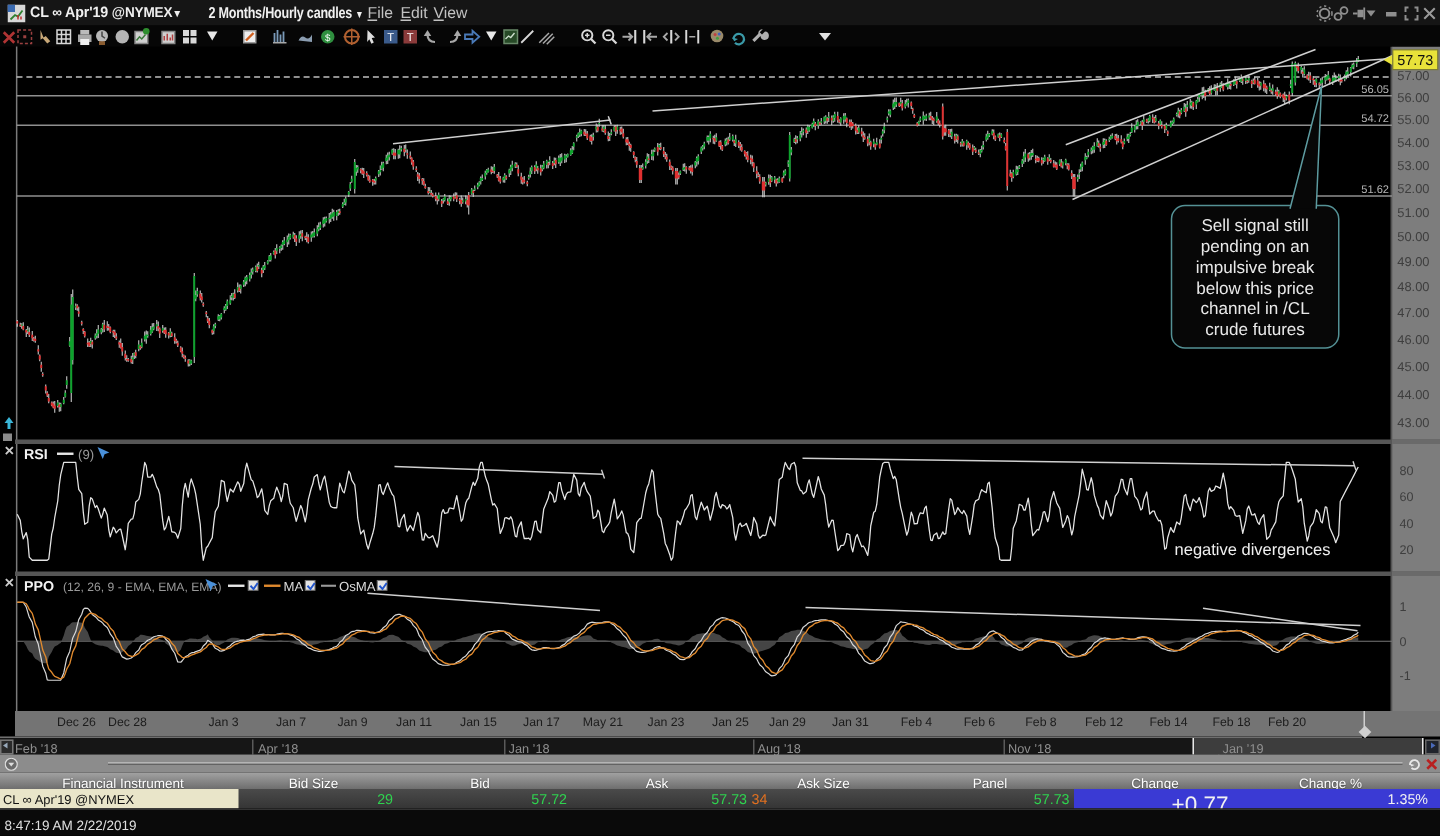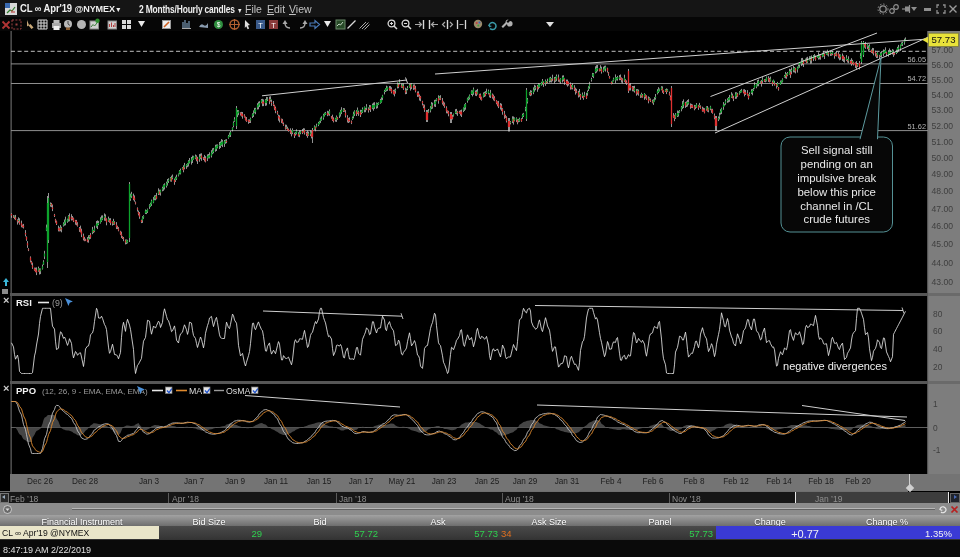--- a/index.html
+++ b/index.html
@@ -269,21 +269,21 @@
 <line x1="214" y1="359.5" x2="224" y2="359.5" stroke="#9a9a9a" stroke-width="1.4"></line>
 <text x="226" y="363" font-size="8.8" fill="#dcdcdc" font-family="Liberation Sans, sans-serif">OsMA</text>
 <rect x="251.5" y="356" width="6.5" height="6.5" fill="#e4e4e4" stroke="#777" stroke-width="0.7"></rect>
       <path d="M253 359.5 l2 2.2 2.8-4" stroke="#2255cc" stroke-width="1.3" fill="none"></path>
 <text x="3" y="361" font-size="11" font-weight="bold" fill="#cccccc" font-family="Liberation Sans, sans-serif">×</text>
 <path d="M3 251 l3-4 3 4h-2v4h-2v-4z" fill="#3ab6d8"></path>
 <rect x="2" y="258" width="6" height="5" fill="#8a8a8a"></rect>
 </svg>
 
 <div class="abs" style="left:10px;top:474px;width:950px;height:16.5px;background:#747474;font-size:8.2px;color:#1c1c1c">
-<span style="position:absolute;left:30px;top:3px;transform:translateX(-50%)">Dec 26</span>
+<span style="position:absolute;left:41px;top:3px;transform:translateX(-50%)">Dec 26</span>
       <span style="position:absolute;left:75px;top:3px;transform:translateX(-50%)">Dec 28</span>
       <span style="position:absolute;left:139px;top:3px;transform:translateX(-50%)">Jan 3</span>
       <span style="position:absolute;left:184px;top:3px;transform:translateX(-50%)">Jan 7</span>
       <span style="position:absolute;left:225px;top:3px;transform:translateX(-50%)">Jan 9</span>
       <span style="position:absolute;left:266px;top:3px;transform:translateX(-50%)">Jan 11</span>
       <span style="position:absolute;left:309px;top:3px;transform:translateX(-50%)">Jan 15</span>
       <span style="position:absolute;left:351px;top:3px;transform:translateX(-50%)">Jan 17</span>
       <span style="position:absolute;left:392px;top:3px;transform:translateX(-50%)">May 21</span>
       <span style="position:absolute;left:434px;top:3px;transform:translateX(-50%)">Jan 23</span>
       <span style="position:absolute;left:477px;top:3px;transform:translateX(-50%)">Jan 25</span>
@@ -350,21 +350,21 @@
 
 <div class="abs" style="left:0;top:526px;width:960px;height:13px;background:linear-gradient(#4a4a4a,#353535)">
  <div class="abs" style="left:0;top:0;width:159px;height:13px;background:#e9e5c9"></div>
  <span class="abs" style="left:2px;top:2px;font-size:8.6px;color:#111">CL ∞ Apr'19 @NYMEX</span>
  <span class="abs" style="left:262px;top:1.5px;font-size:9.5px;color:#2fd24f;transform:translateX(-100%)">29</span>
  <span class="abs" style="left:378px;top:1.5px;font-size:9.5px;color:#2fd24f;transform:translateX(-100%)">57.72</span>
  <span class="abs" style="left:498px;top:1.5px;font-size:9.5px;color:#2fd24f;transform:translateX(-100%)">57.73</span>
  <span class="abs" style="left:501px;top:1.5px;font-size:9.5px;color:#e07020">34</span>
  <div class="abs" style="left:716px;top:0;width:244px;height:13px;background:#3a3ad4"></div>
  <span class="abs" style="left:713px;top:1.5px;font-size:9.5px;color:#2fd24f;transform:translateX(-100%)">57.73</span>
- <span class="abs" style="left:819px;top:1.5px;font-size:11px;color:#f2f2f2;transform:translateX(-100%)">+0.77</span>
+ <span class="abs" style="left:819px;top:1.5px;font-size:15px;color:#f2f2f2;transform:translateX(-100%)">+0.77</span>
  <span class="abs" style="left:952px;top:1.5px;font-size:9.5px;color:#f2f2f2;transform:translateX(-100%)">1.35%</span>
 </div>
 
 <div class="abs" style="left:0;top:539px;width:960px;height:18px;background:#0a0a0a;border-top:1px solid #333;box-sizing:border-box">
  <span class="abs" style="left:3px;top:5px;font-size:9px;color:#e0e0e0">8:47:19 AM 2/22/2019</span>
 </div>
 
 </div>
 
 </body></html>

